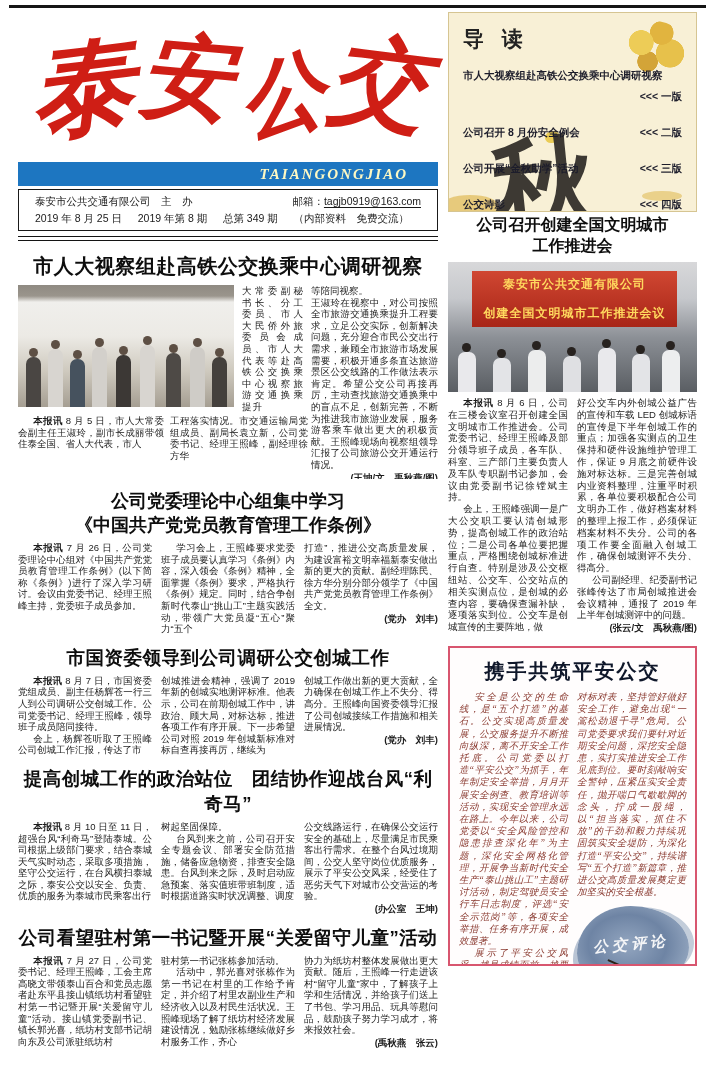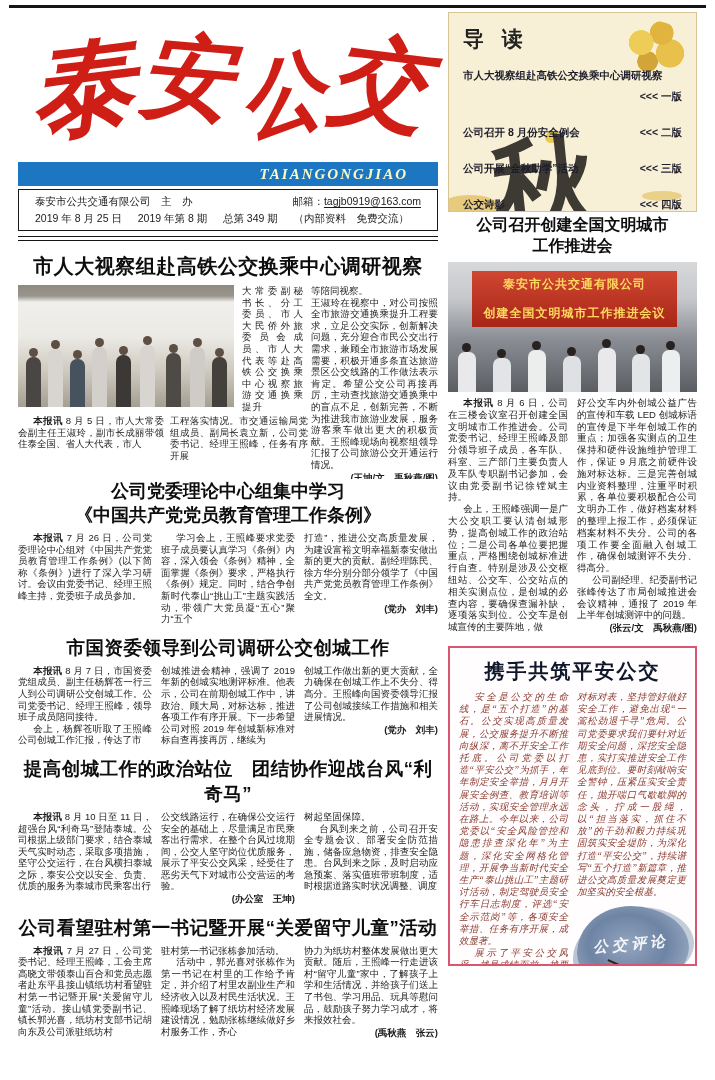--- a/index.html
+++ b/index.html
@@ -26,21 +26,21 @@
   .infobox{margin-top:3px;border:1.5px solid #1a1a1a;padding:3px 16px;font-size:10.5px;line-height:17px;}
   .infobox .row{display:flex;justify-content:space-between;white-space:nowrap;}
   .infobox .row2 span{margin-right:10px;}
   .infobox .row2 span:last-child{margin-right:12px;}
   .infobox u{text-underline-offset:2px;}
   .dblrule{margin-top:5px;height:3px;border-top:1.5px solid #141414;border-bottom:1.5px solid #141414;}
 
   
   .hl{font-weight:bold;color:#0d0d0d;text-align:center;margin:0;}
   .hl1{font-size:20px;letter-spacing:.5px;margin-top:12px;}
-  .hl2{font-size:18px;line-height:24px;}
+  .hl2{font-size:18px;line-height:24px;margin-top:10px;}
   .hl3{font-size:18.5px;margin-top:10px;letter-spacing:.5px;}
   .hlr{font-size:16px;line-height:21px;margin-top:2px;}
   .art{font-size:9.5px;line-height:11.6px;text-align:justify;color:#1c1c1c;}
   .para{margin:0;}
   .ind{text-indent:1.6em;}
   .lead{font-weight:bold;}
   .byline{font-weight:bold;text-align:right;margin-top:1px;}
   .cols3{display:flex;gap:9px;margin-top:5px;}
   .cols3 .c{flex:1;min-width:0;}
   .cols2{display:flex;gap:9px;margin-top:5px;}
@@ -183,21 +183,21 @@
         </div>
         <div class="a1-b1">大常委副秘书长、分工委员、市人大民侨外旅委员会成员、市人大代表等赴高铁公交换乘中心视察旅游交通换乘提升</div>
         <div class="a1-c">
           <p class="para">等陪同视察。</p>
           <p class="para">王淑玲在视察中，对公司按照全市旅游交通换乘提升工程要求，立足公交实际，创新解决问题，充分迎合市民公交出行需求，兼顾全市旅游市场发展需要，积极开通多条直达旅游景区公交线路的工作做法表示肯定。希望公交公司再接再厉，主动查找旅游交通换乘中的盲点不足，创新完善，不断为推进我市旅游业发展，服务游客乘车做出更大的积极贡献。王照峰现场向视察组领导汇报了公司旅游公交开通运行情况。</p>
           <div class="byline">(王坤/文　禹秋燕/图)</div>
         </div>
         <div class="a1-a2">
           <p class="para ind"><span class="lead">本报讯</span><span> 8 月 5 日，市人大常委会副主任王淑玲，副市长成丽带领住泰全国、省人大代表，市人</span></p>
         </div>
-        <div class="a1-b2">工程落实情况。市交通运输局党组成员、副局长袁立新，公司党委书记、经理王照峰，任务有序开展</div>
+        <div class="a1-b2">工程落实情况。市交通运输局党组成员、副局长袁立新，公司党委书记、经理王照峰，副经理徐方华</div>
       </div>
     </section>
 
     <section>
       <h2 class="hl hl2"><span>公司党委理论中心组集中学习</span><br><span>《中国共产党党员教育管理工作条例》</span></h2>
       <div class="cols3 art">
         <div class="c">
           <p class="para ind"><span class="lead">本报讯</span><span> 7 月 26 日，公司党委理论中心组对《中国共产党党员教育管理工作条例》(以下简称《条例》)进行了深入学习研讨。会议由党委书记、经理王照峰主持，党委班子成员参加。</span></p>
         </div>
         <div class="c">
@@ -227,26 +227,26 @@
       </div>
     </section>
 
     <section>
       <h2 class="hl hl3">提高创城工作的政治站位　团结协作迎战台风“利奇马”</h2>
       <div class="cols3 art">
         <div class="c">
           <p class="para ind"><span class="lead">本报讯</span><span> 8 月 10 日至 11 日，超强台风“利奇马”登陆泰城。公司根据上级部门要求，结合泰城天气实时动态，采取多项措施，坚守公交运行，在台风横扫泰城之际，泰安公交以安全、负责、优质的服务为泰城市民乘客出行</span></p>
         </div>
         <div class="c">
+          <p class="para">树起坚固保障。</p>
+          <p class="para ind">台风到来之前，公司召开安全专题会议、部署安全防范措施，储备应急物资，排查安全隐患。台风到来之际，及时启动应急预案、落实值班带班制度，适时根据道路实时状况调整、调度</p>
+        </div>
+        <div class="c">
           <p class="para">公交线路运行，在确保公交运行安全的基础上，尽量满足市民乘客出行需求。在整个台风过境期间，公交人坚守岗位优质服务，展示了平安公交风采，经受住了恶劣天气下对城市公交营运的考验。</p>
           <div class="byline">(办公室　王坤)</div>
-        </div>
-        <div class="c">
-          <p class="para">树起坚固保障。</p>
-          <p class="para ind">台风到来之前，公司召开安全专题会议、部署安全防范措施，储备应急物资，排查安全隐患。台风到来之际，及时启动应急预案、落实值班带班制度，适时根据道路实时状况调整、调度</p>
         </div>
       </div>
     </section>
 
     <section>
       <h2 class="hl hl3">公司看望驻村第一书记暨开展“关爱留守儿童”活动</h2>
       <div class="cols3 art">
         <div class="c">
           <p class="para ind"><span class="lead">本报讯</span><span> 7 月 27 日，公司党委书记、经理王照峰，工会主席高晓文带领泰山百合和党员志愿者赴东平县接山镇纸坊村看望驻村第一书记暨开展“关爱留守儿童”活动。接山镇党委副书记、镇长郭光喜，纸坊村支部书记胡向东及公司派驻纸坊村</span></p>
         </div>

